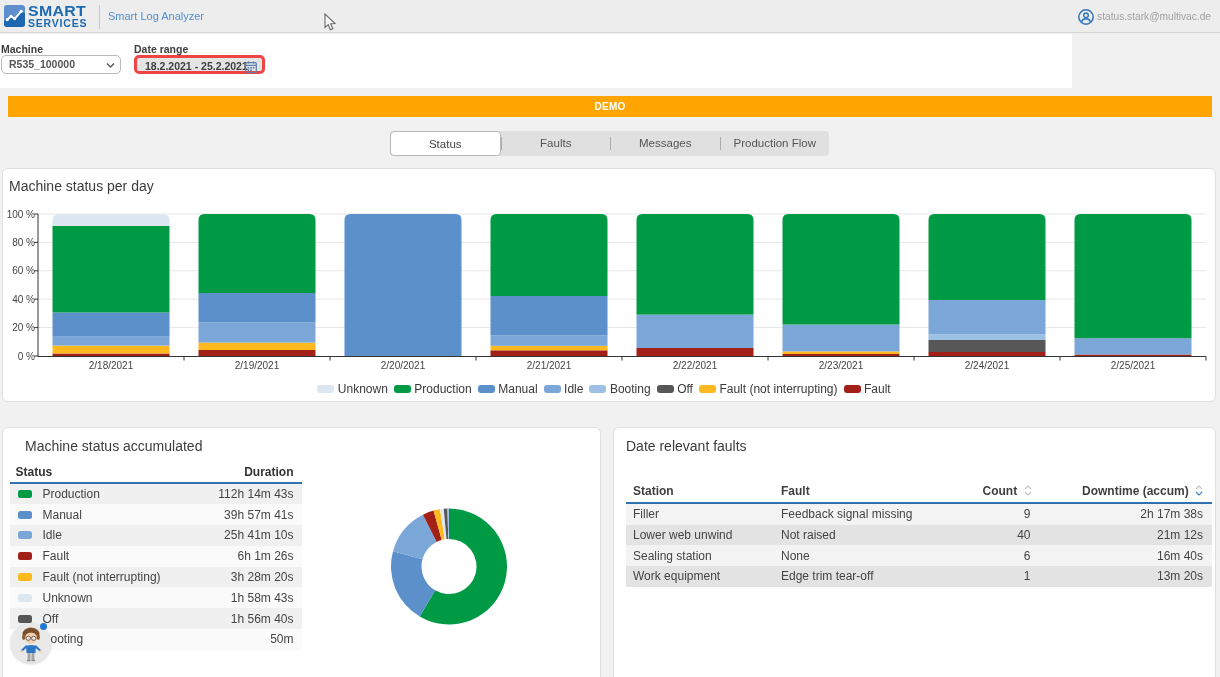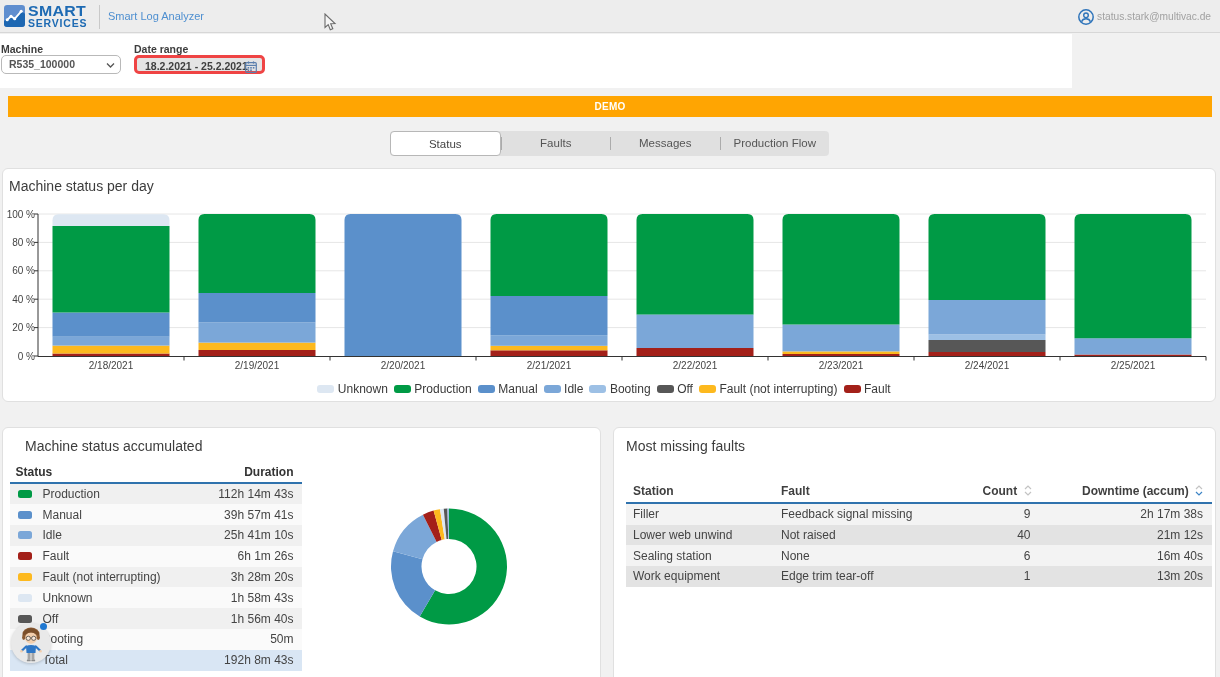--- a/index.html
+++ b/index.html
@@ -249,42 +249,38 @@
           <div class="c2">1h 58m 43s</div>
         </div>
 <div class="row">
           <div class="c1"><span class="pill" style="background:#575757;"></span>Off</div>
           <div class="c2">1h 56m 40s</div>
         </div>
 <div class="row">
           <div class="c1"><span class="pill" style="background:#9dc0e5;"></span>Booting</div>
           <div class="c2">50m</div>
         </div>
-<div class="row total">
-          <div class="c1" style="padding-left:33px;">Total</div>
-          <div class="c2">192h 8m 43s</div>
-        </div>
 </div>
 </div>
   <svg style="position:absolute;left:380px;top:75px;" width="135" height="130" viewBox="0 0 135 130">
 <g transform="translate(-380,-75)">
 <path d="M446.00,80.50 A58,58 0 1 1 416.74,188.58 L432.13,162.24 A27.5,27.5 0 1 0 446.00,111.00 Z" fill="#009a45"></path>
 <path d="M416.74,188.58 A58,58 0 0 1 390.02,123.32 L419.46,131.30 A27.5,27.5 0 0 0 432.13,162.24 Z" fill="#5b90cb"></path>
 <path d="M390.02,123.32 A58,58 0 0 1 419.94,86.69 L433.64,113.93 A27.5,27.5 0 0 0 419.46,131.30 Z" fill="#7ba7d8"></path>
 <path d="M419.94,86.69 A58,58 0 0 1 430.58,82.59 L438.69,111.99 A27.5,27.5 0 0 0 433.64,113.93 Z" fill="#a32019"></path>
 <path d="M430.58,82.59 A58,58 0 0 1 437.02,81.20 L441.74,111.33 A27.5,27.5 0 0 0 438.69,111.99 Z" fill="#fdb91e"></path>
 <path d="M437.02,81.20 A58,58 0 0 1 440.74,80.74 L443.51,111.11 A27.5,27.5 0 0 0 441.74,111.33 Z" fill="#dde7f2"></path>
 <path d="M440.74,80.74 A58,58 0 0 1 444.42,80.52 L445.25,111.01 A27.5,27.5 0 0 0 443.51,111.11 Z" fill="#575757"></path>
 <path d="M444.42,80.52 A58,58 0 0 1 446.00,80.50 L446.00,111.00 A27.5,27.5 0 0 0 445.25,111.01 Z" fill="#9dc0e5"></path>
 </g>
 </svg>
 </div>
 
 <div class="card" id="rightcard">
-  <div class="cardtitle" style="position:absolute;left:12px;top:10px;">Most missing faults</div>
+  <div class="cardtitle" style="position:absolute;left:12px;top:10px;">Date relevant faults</div>
   <div id="faulttable">
 <div class="hdr">
         <div class="fc1" style="padding-left:7px;">Station</div>
         <div class="fc2">Fault</div>
         <div class="fc3">Count <svg class="sorticon" width="8" height="11" viewBox="0 0 8 11">
             <polyline points="1,4 4,1 7,4" fill="none" stroke="#c3c3c3" stroke-width="1.2"></polyline>
             <polyline points="1,7 4,10 7,7" fill="none" stroke="#c3c3c3" stroke-width="1.2"></polyline>
           </svg></div>
         <div class="fc4">Downtime (accum) <svg class="sorticon" width="8" height="11" viewBox="0 0 8 11">
             <polyline points="1,4 4,1 7,4" fill="none" stroke="#c3c3c3" stroke-width="1.2"></polyline>

